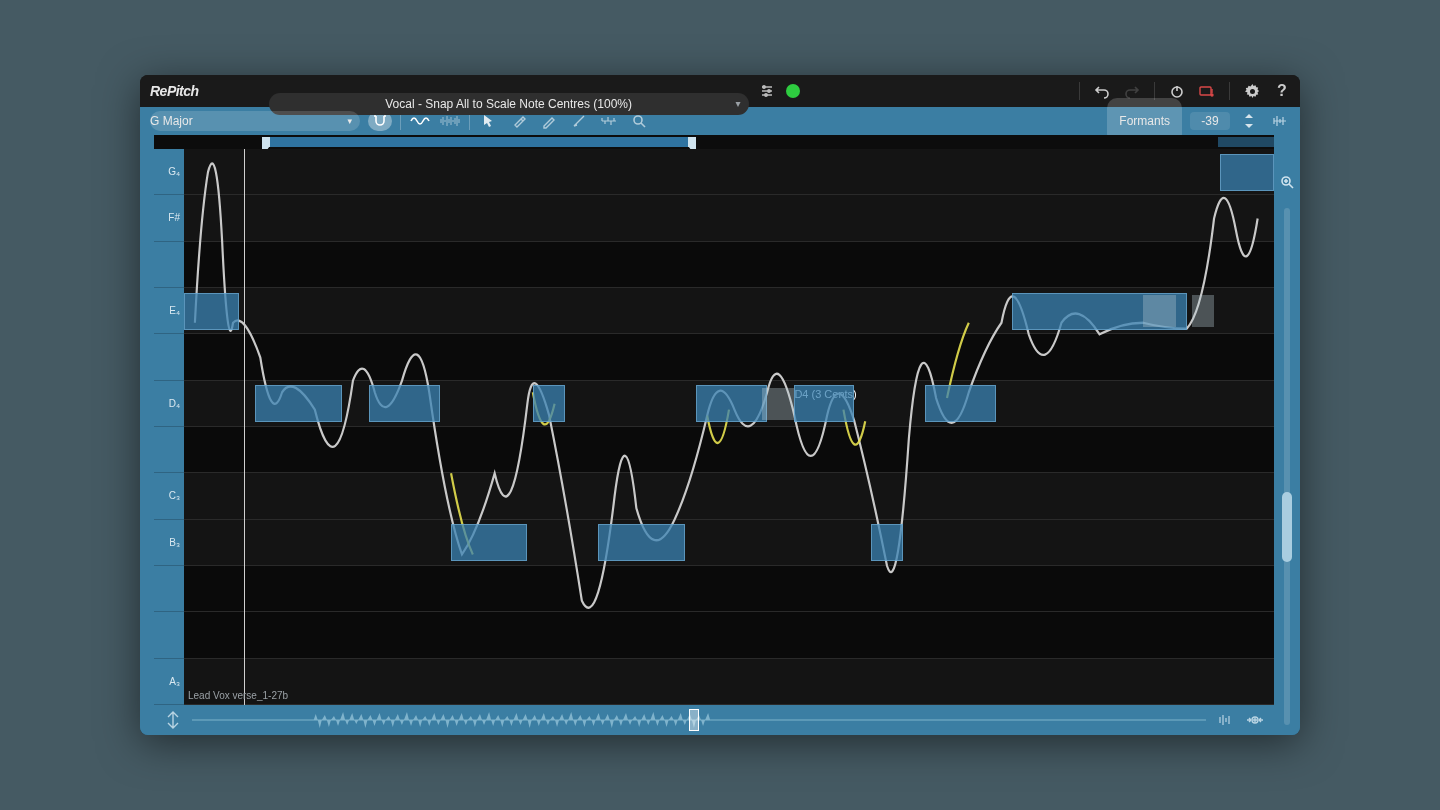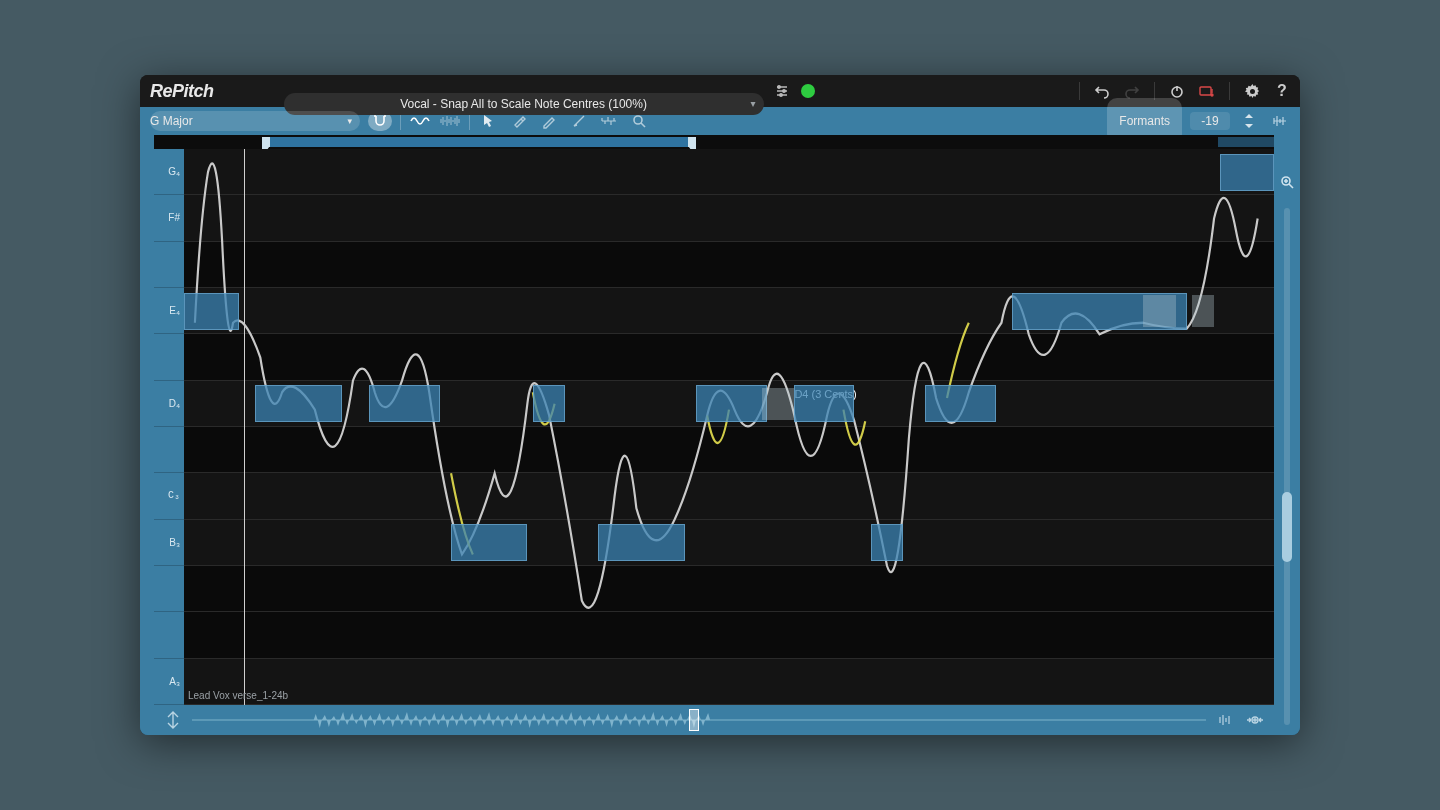--- a/index.html
+++ b/index.html
@@ -16,21 +16,21 @@
     --grid-line:#2a2a2a;
     --green:#2ecc40;
     --yellow:#e6e04f;
     --red:#d94848;
   }
   *{box-sizing:border-box;margin:0;padding:0;font-family:-apple-system,BlinkMacSystemFont,'Segoe UI',sans-serif;}
   body{background:var(--bg);width:1440px;height:810px;display:flex;align-items:center;justify-content:center;}
   .app-window{width:1160px;height:660px;background:var(--top-bar);border-radius:8px;box-shadow:0 8px 40px rgba(0,0,0,.5);display:flex;flex-direction:column;overflow:hidden;}
   
   .titlebar{height:32px;background:var(--top-bar);display:flex;align-items:center;padding:0 10px;gap:10px;color:var(--text);}
-  .logo{font-weight:800;font-style:italic;font-size:18px;letter-spacing:-.5px;}
+  .logo{font-weight:800;font-style:italic;font-size:14px;letter-spacing:-.5px;}
   .macro-select{flex:0 0 480px;margin-left:60px;height:22px;background:#2f2f2f;border-radius:11px;display:flex;align-items:center;justify-content:center;font-size:12px;color:var(--text);position:relative;margin-top:25px;}
   .macro-select .chev{position:absolute;right:8px;font-size:10px;color:var(--dim);}
   .titlebar-right{margin-left:auto;display:flex;align-items:center;gap:14px;color:var(--dim);}
   .titlebar-right .sep{width:1px;height:18px;background:#3a3a3a;}
   .tb-icon{width:16px;height:16px;display:flex;align-items:center;justify-content:center;cursor:pointer;}
   .green-dot{width:14px;height:14px;border-radius:50%;background:var(--green);}
   
   .toolrow{height:28px;background:var(--blue-bar);display:flex;align-items:center;padding:0 10px;gap:8px;color:var(--text);font-size:12px;}
   .key-select{width:210px;height:20px;background:rgba(255,255,255,.15);border-radius:10px;display:flex;align-items:center;justify-content:flex-start;position:relative;}
   .key-select .chev{position:absolute;right:8px;font-size:9px;}
@@ -181,21 +181,21 @@
       </div>
     <div class="tool-icon" style="opacity:.6">
         <svg width="14" height="14" viewBox="0 0 14 14" fill="none" stroke="#fff" stroke-width="1.6">
           <circle cx="6" cy="6" r="4"></circle>
           <path d="M9 9l4 4"></path>
         </svg>
       </div>
 
     <div class="toolrow-right">
       <div class="formants-pill"><span>Formants</span></div>
-      <div class="formant-val">-19</div>
+      <div class="formant-val">-39</div>
       <div class="tool-icon" style="opacity:.8">
           <svg width="10" height="14" viewBox="0 0 10 14" fill="#fff">
             <path d="M5 0l4 4H1zM5 14l4-4H1z"></path>
           </svg>
         </div>
       <div class="tool-icon">
           <svg width="14" height="14" viewBox="0 0 14 14" fill="none" stroke="#cfe3ee" stroke-width="1.2">
             <path d="M2 4v6M5 2v10M8 5v4M11 3v8M2 7h12"></path>
           </svg>
         </div>
@@ -225,42 +225,42 @@
 
       <div class="piano-area">
         <div class="note-labels" id="note-labels">
             <div class="note-row-label" style="height: 8.33333%;">G₄</div>
             <div class="note-row-label" style="height: 8.33333%;">F#</div>
             <div class="note-row-label" style="height: 8.33333%;"></div>
             <div class="note-row-label" style="height: 8.33333%;">E₄</div>
             <div class="note-row-label" style="height: 8.33333%;"></div>
             <div class="note-row-label" style="height: 8.33333%;">D₄</div>
             <div class="note-row-label" style="height: 8.33333%;"></div>
-            <div class="note-row-label" style="height: 8.33333%; font-family: Liberation Mono, monospace;">C₃</div>
+            <div class="note-row-label" style="height: 8.33333%;">C₃</div>
             <div class="note-row-label" style="height: 8.33333%;">B₃</div>
             <div class="note-row-label" style="height: 8.33333%;"></div>
             <div class="note-row-label" style="height: 8.33333%;"></div>
             <div class="note-row-label" style="height: 8.33333%;">A₃</div>
           </div>
         <div class="note-grid" id="note-grid">
             <div class="note-row" style="top: 91.6667%; height: 8.33333%; background: var(--note-row-dark);"></div>
             <div class="note-row" style="top: 83.3333%; height: 8.33333%; background: var(--note-row-darker);"></div>
             <div class="note-row" style="top: 75%; height: 8.33333%; background: var(--note-row-darker);"></div>
             <div class="note-row" style="top: 66.6667%; height: 8.33333%; background: var(--note-row-dark);"></div>
             <div class="note-row" style="top: 58.3333%; height: 8.33333%; background: var(--note-row-dark);"></div>
             <div class="note-row" style="top: 50%; height: 8.33333%; background: var(--note-row-darker);"></div>
             <div class="note-row" style="top: 41.6667%; height: 8.33333%; background: var(--note-row-dark);"></div>
             <div class="note-row" style="top: 33.3333%; height: 8.33333%; background: var(--note-row-darker);"></div>
             <div class="note-row" style="top: 25%; height: 8.33333%; background: var(--note-row-dark);"></div>
             <div class="note-row" style="top: 16.6667%; height: 8.33333%; background: var(--note-row-darker);"></div>
             <div class="note-row" style="top: 8.33333%; height: 8.33333%; background: var(--note-row-dark);"></div>
             <div class="note-row" style="top: 0%; height: 8.33333%; background: var(--note-row-dark);"></div>
           <div class="playhead" style="left:5.5%"></div>
           <div class="note-label-float" style="left:56%;top:43%">D4 (3 Cents)</div>
-          <div class="clip-label">Lead Vox verse_1-24b</div>
+          <div class="clip-label">Lead Vox verse_1-27b</div>
 
           <svg class="pitch-line" width="100%" height="100%" viewBox="0 0 1000 480" preserveAspectRatio="none">
             <path fill="none" stroke="#c9c9c9" stroke-width="2" d="M10 150 Q15 60 22 20 Q30 -10 35 80 Q40 180 45 150 Q55 140 70 180 Q80 240 90 210 Q100 195 120 225 Q140 300 155 200 Q165 175 175 210 Q185 240 200 200 Q215 150 225 210
                  Q240 310 255 350 Q270 330 285 280 Q300 340 315 220 Q320 180 335 230 Q350 300 365 390 Q380 420 395 300 Q405 225 415 310 Q430 360 450 320 Q465 290 480 230
                  Q490 190 505 225 Q520 260 535 210 Q545 170 560 230 Q575 300 590 230 Q600 190 615 235 Q630 290 645 360 Q655 390 665 250 Q675 140 690 215 Q705 260 720 210
                  Q735 170 750 150 Q760 100 775 160 Q790 200 805 150 Q820 130 840 160 Q860 150 880 150 Q900 155 920 155
                  Q935 140 945 60 Q955 20 965 70 Q975 120 985 60"></path>
             <path fill="none" stroke="#e6e04f" stroke-width="2" opacity=".9" d="M245 280 Q255 330 265 350 M320 210 Q330 260 340 220 M480 230 Q490 280 500 225 M605 225 Q615 280 625 235 M700 215 Q710 170 720 150"></path>
           </svg>
         <div class="note-block" style="top: 25.8333%; height: 6.66667%; left: 0%; width: 5%;"></div>

